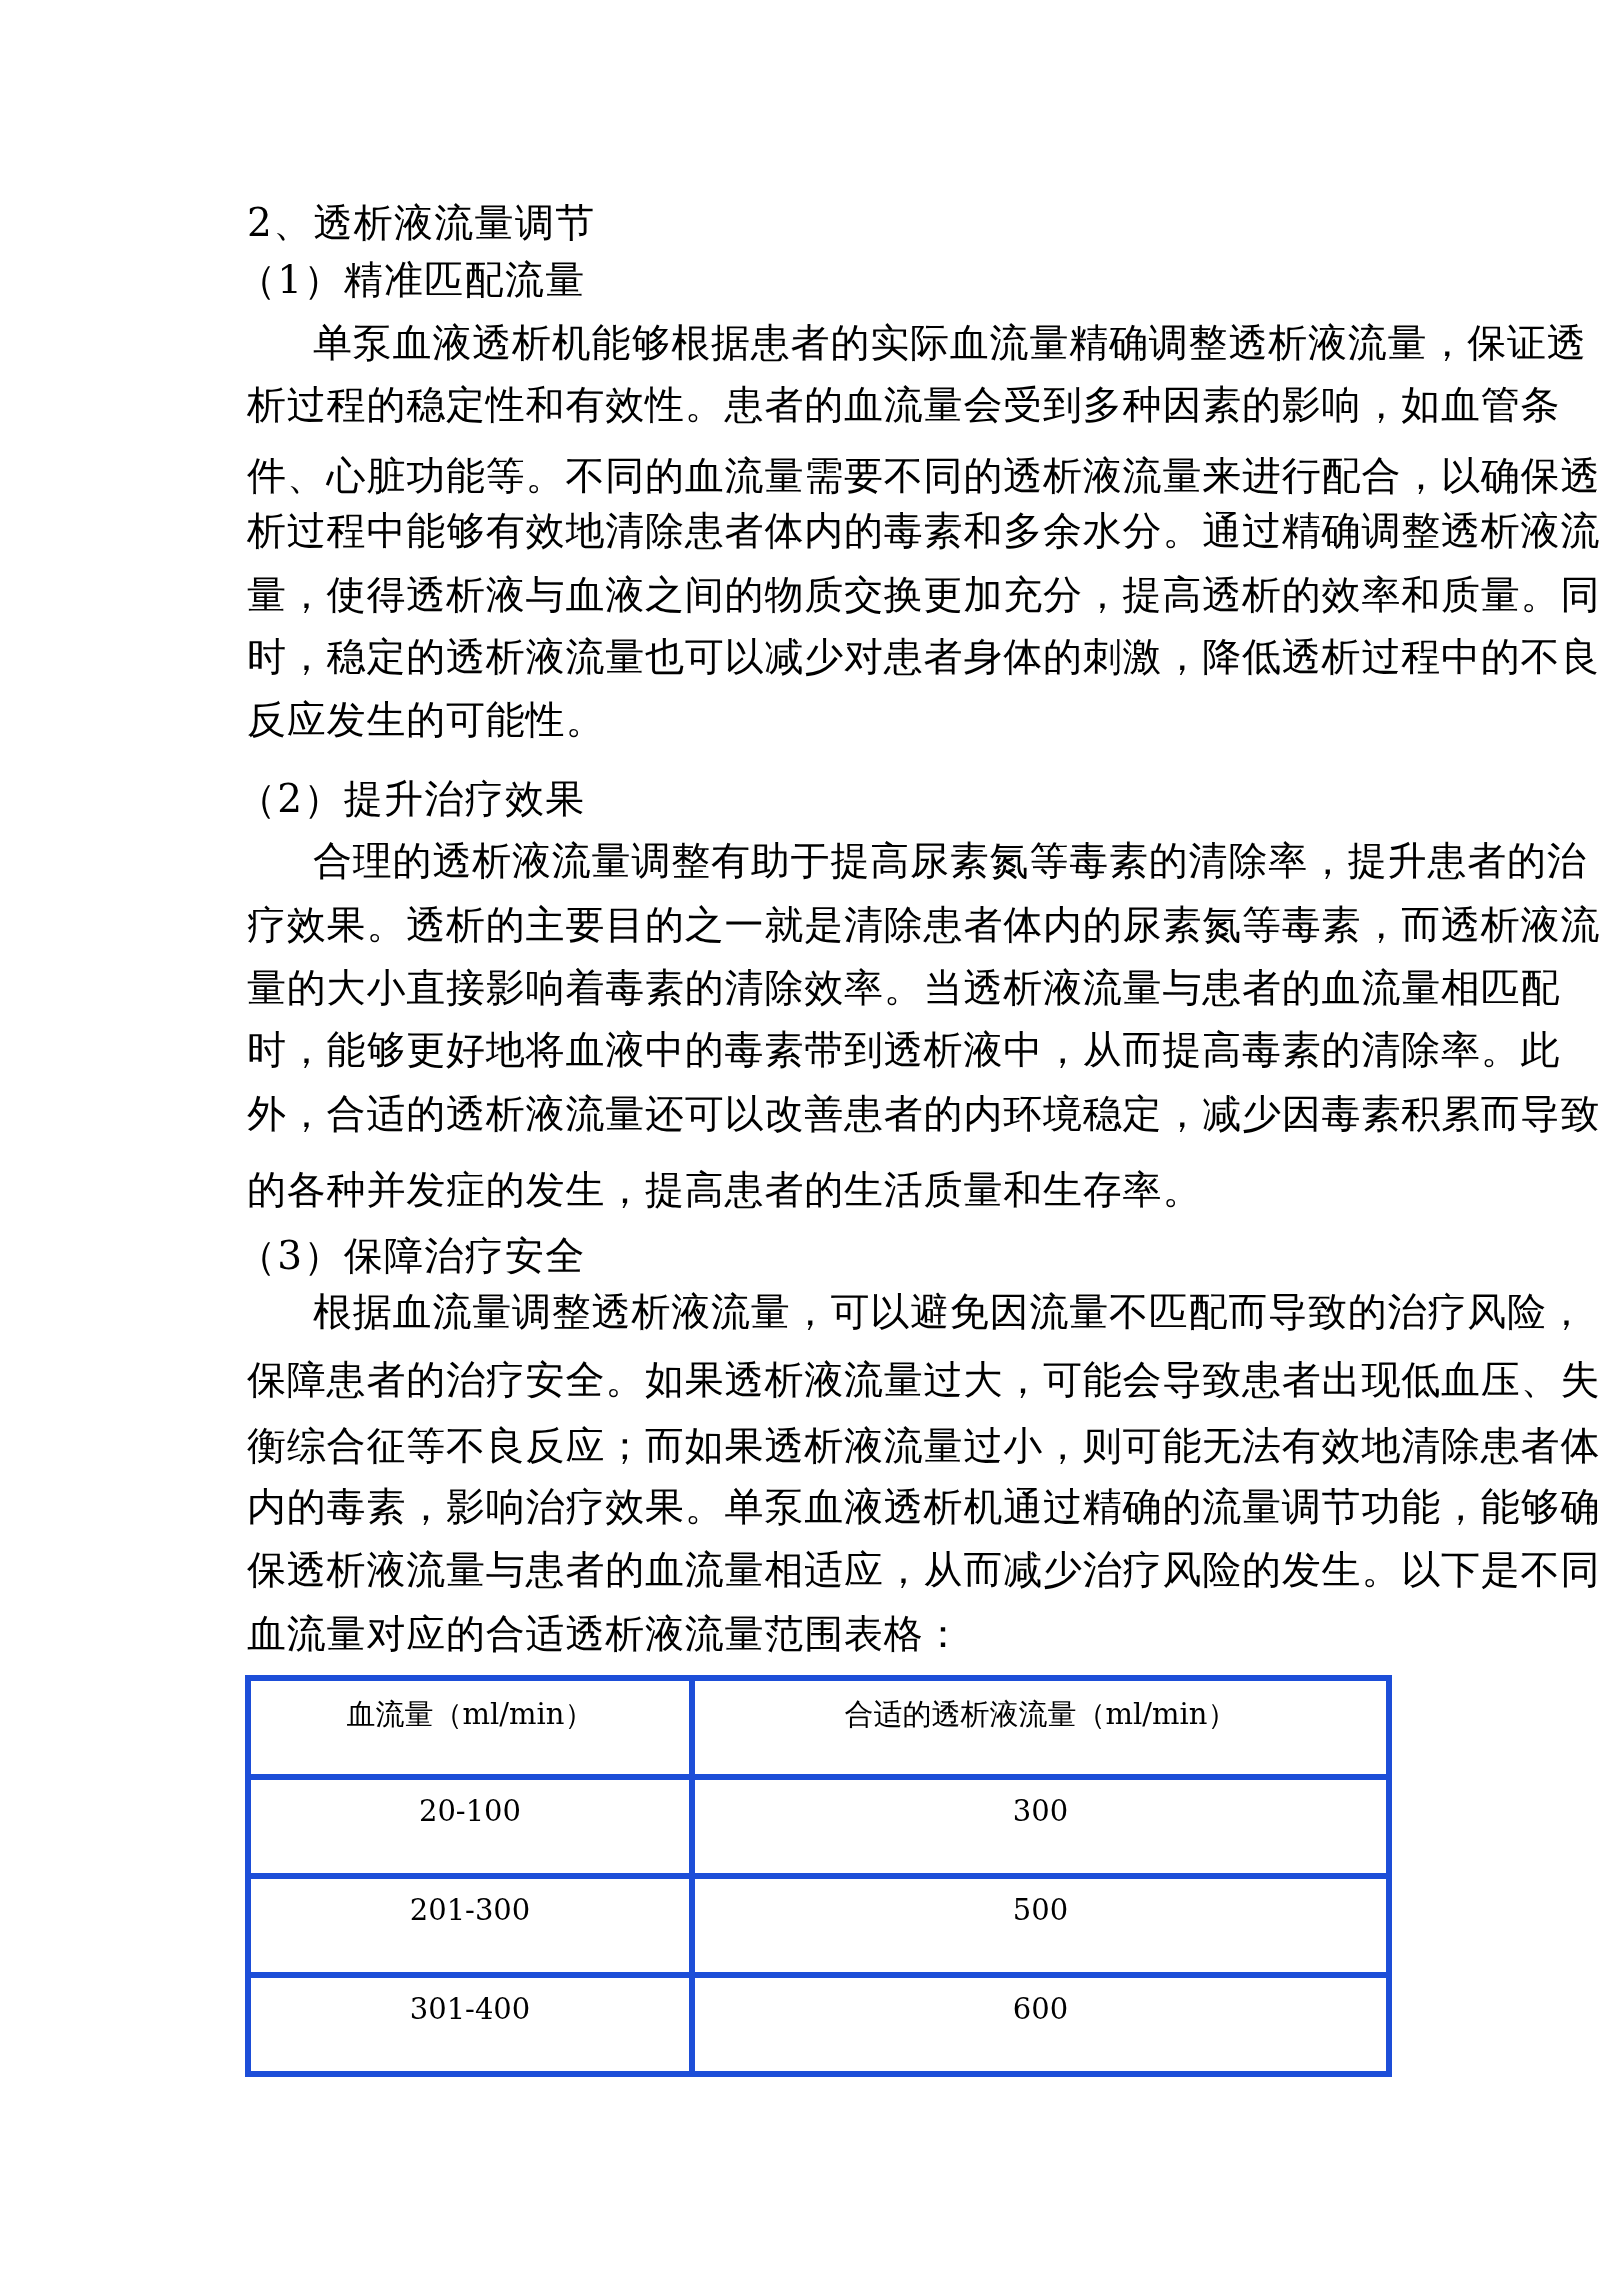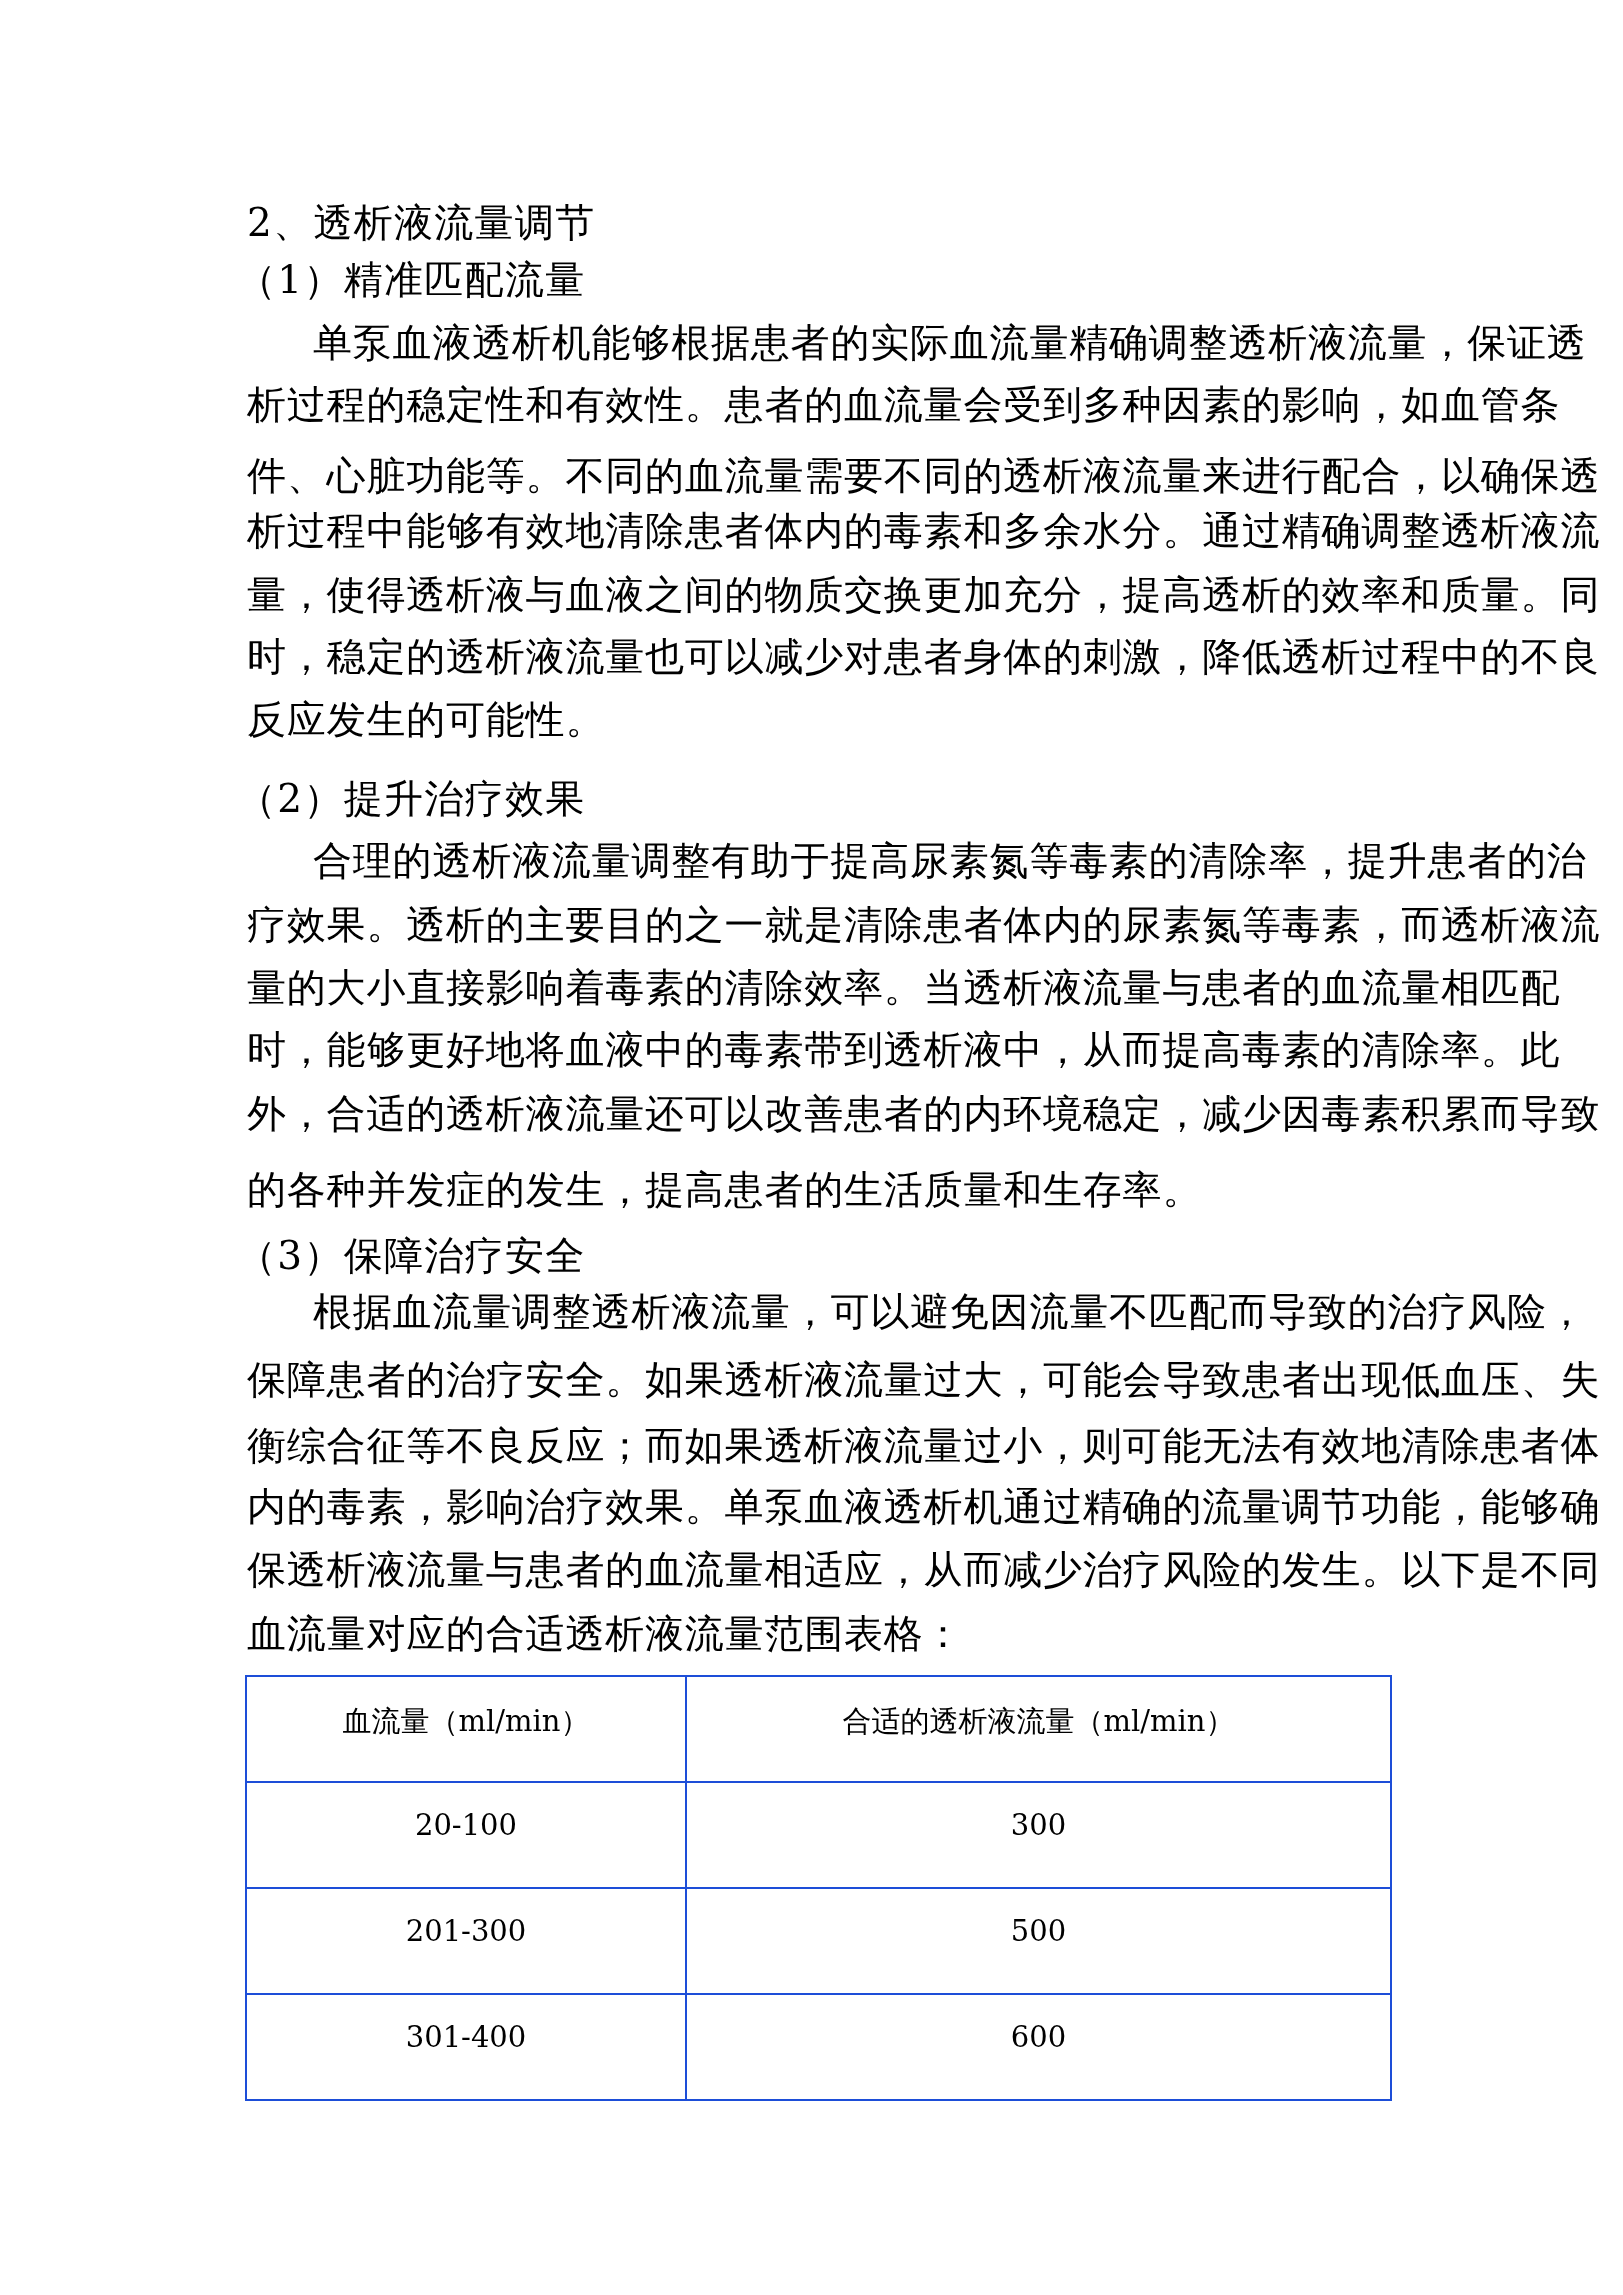--- a/index.html
+++ b/index.html
@@ -5,22 +5,22 @@
   html, body { margin: 0; padding: 0; background: #ffffff; }
   body { width: 1623px; height: 2295px; position: relative; overflow: hidden;
          font-family: "DejaVu Serif", "Liberation Serif", serif; color: #000; }
   .page { position: absolute; left: 0; top: 0; width: 1623px; height: 2295px; background: #fff; }
   .line { position: absolute; left: 247px; width: 1152px; font-size: 39px; line-height: 39px;
           white-space: nowrap; letter-spacing: 0.8px; }
   .heading { letter-spacing: 1.3px; }
   .indent { left: 313px; }
   table.flow { position: absolute; left: 245px; top: 1675px; width: 1147px;
                border-collapse: collapse; font-size: 29px; }
-  table.flow td, table.flow th { border: 2px solid #1d4ed8; height: 78px; text-align: center;
-               vertical-align: top; padding-top: 25px; font-weight: normal; }
+  table.flow td, table.flow th { border: 6px solid #1d4ed8; height: 78px; text-align: center;
+               vertical-align: top; padding-top: 14px; font-weight: normal; }
   table.flow .c1 { width: 436px; }
 </style>
 </head>
 <body>
 
 <div class="page">
 
   <div class="line heading" style="top:203px;">2、透析液流量调节</div>
 
   <div class="line heading" style="top:260px; left:237px;">（1）精准匹配流量</div>

